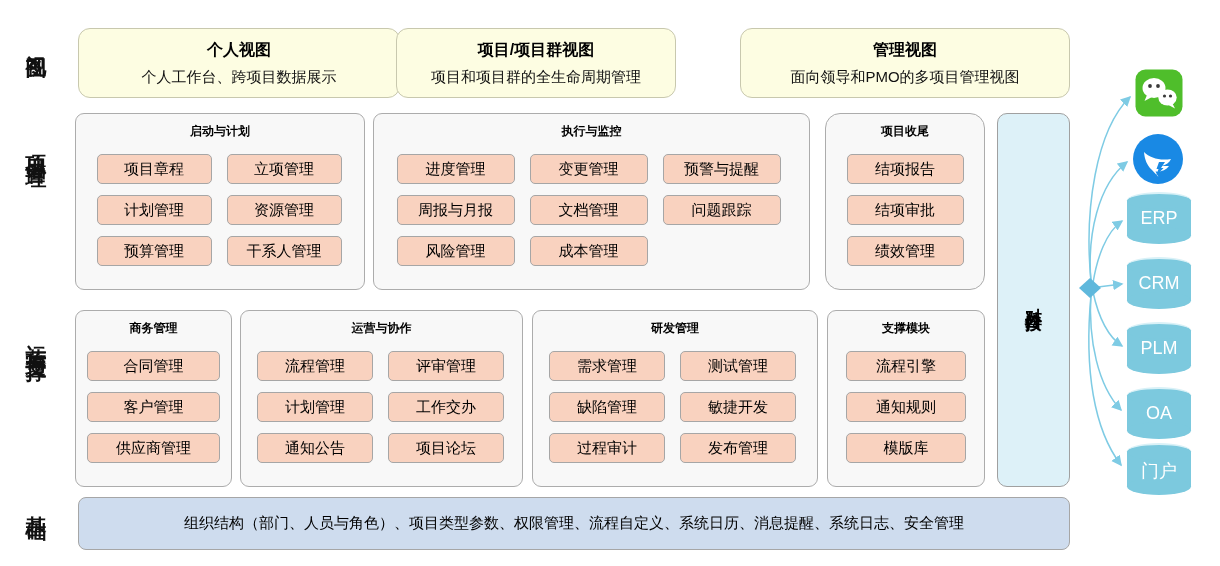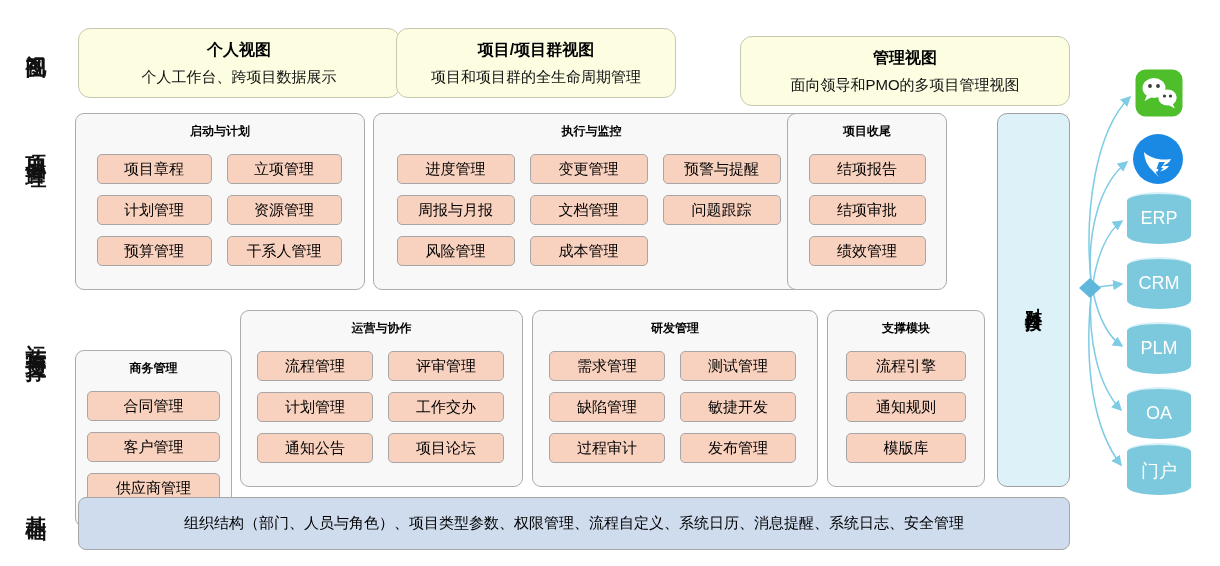--- a/index.html
+++ b/index.html
@@ -60,21 +60,21 @@
   <div class="vlabel" style="left:26px; top:499px;">基础</div>
 
   <div class="view-box" style="left:78px; width:322px;">
     <div class="view-title">个人视图</div>
     <div class="view-sub">个人工作台、跨项目数据展示</div>
   </div>
   <div class="view-box" style="left:396px; width:280px;">
     <div class="view-title">项目/项目群视图</div>
     <div class="view-sub">项目和项目群的全生命周期管理</div>
   </div>
-  <div class="view-box" style="left:740px; width:330px;margin-top:8px;">
+  <div class="view-box" style="left:740px; width:330px;">
     <div class="view-title">管理视图</div>
     <div class="view-sub">面向领导和PMO的多项目管理视图</div>
   </div>
 
   <div class="section" style="left:75px; top:113px; width:290px; height:177px;">
     <div class="section-title">启动与计划</div>
     <div class="items" style="grid-template-columns:115px 115px; width:247px;">
       <div class="item">项目章程</div>
       <div class="item">立项管理</div>
       <div class="item">计划管理</div>
@@ -91,30 +91,30 @@
       <div class="item">变更管理</div>
       <div class="item">预警与提醒</div>
       <div class="item">周报与月报</div>
       <div class="item">文档管理</div>
       <div class="item">问题跟踪</div>
       <div class="item">风险管理</div>
       <div class="item">成本管理</div>
     </div>
   </div>
 
-  <div class="section" style="left:787px; top:113px; width:160px; height:177px;">
+  <div class="section" style="left:825px; top:113px; width:160px; height:177px;border-radius:15px;">
     <div class="section-title">项目收尾</div>
     <div class="items" style="grid-template-columns:117px; width:117px;">
       <div class="item">结项报告</div>
       <div class="item">结项审批</div>
       <div class="item">绩效管理</div>
     </div>
   </div>
 
-  <div class="section" style="left:75px; top:310px; width:157px; height:177px;margin-top:40px;">
+  <div class="section" style="left:75px; top:310px; width:157px; height:177px;">
     <div class="section-title">商务管理</div>
     <div class="items" style="grid-template-columns:133px; width:133px;">
       <div class="item">合同管理</div>
       <div class="item">客户管理</div>
       <div class="item">供应商管理</div>
     </div>
   </div>
 
   <div class="section" style="left:240px; top:310px; width:283px; height:177px;">
     <div class="section-title">运营与协作</div>

